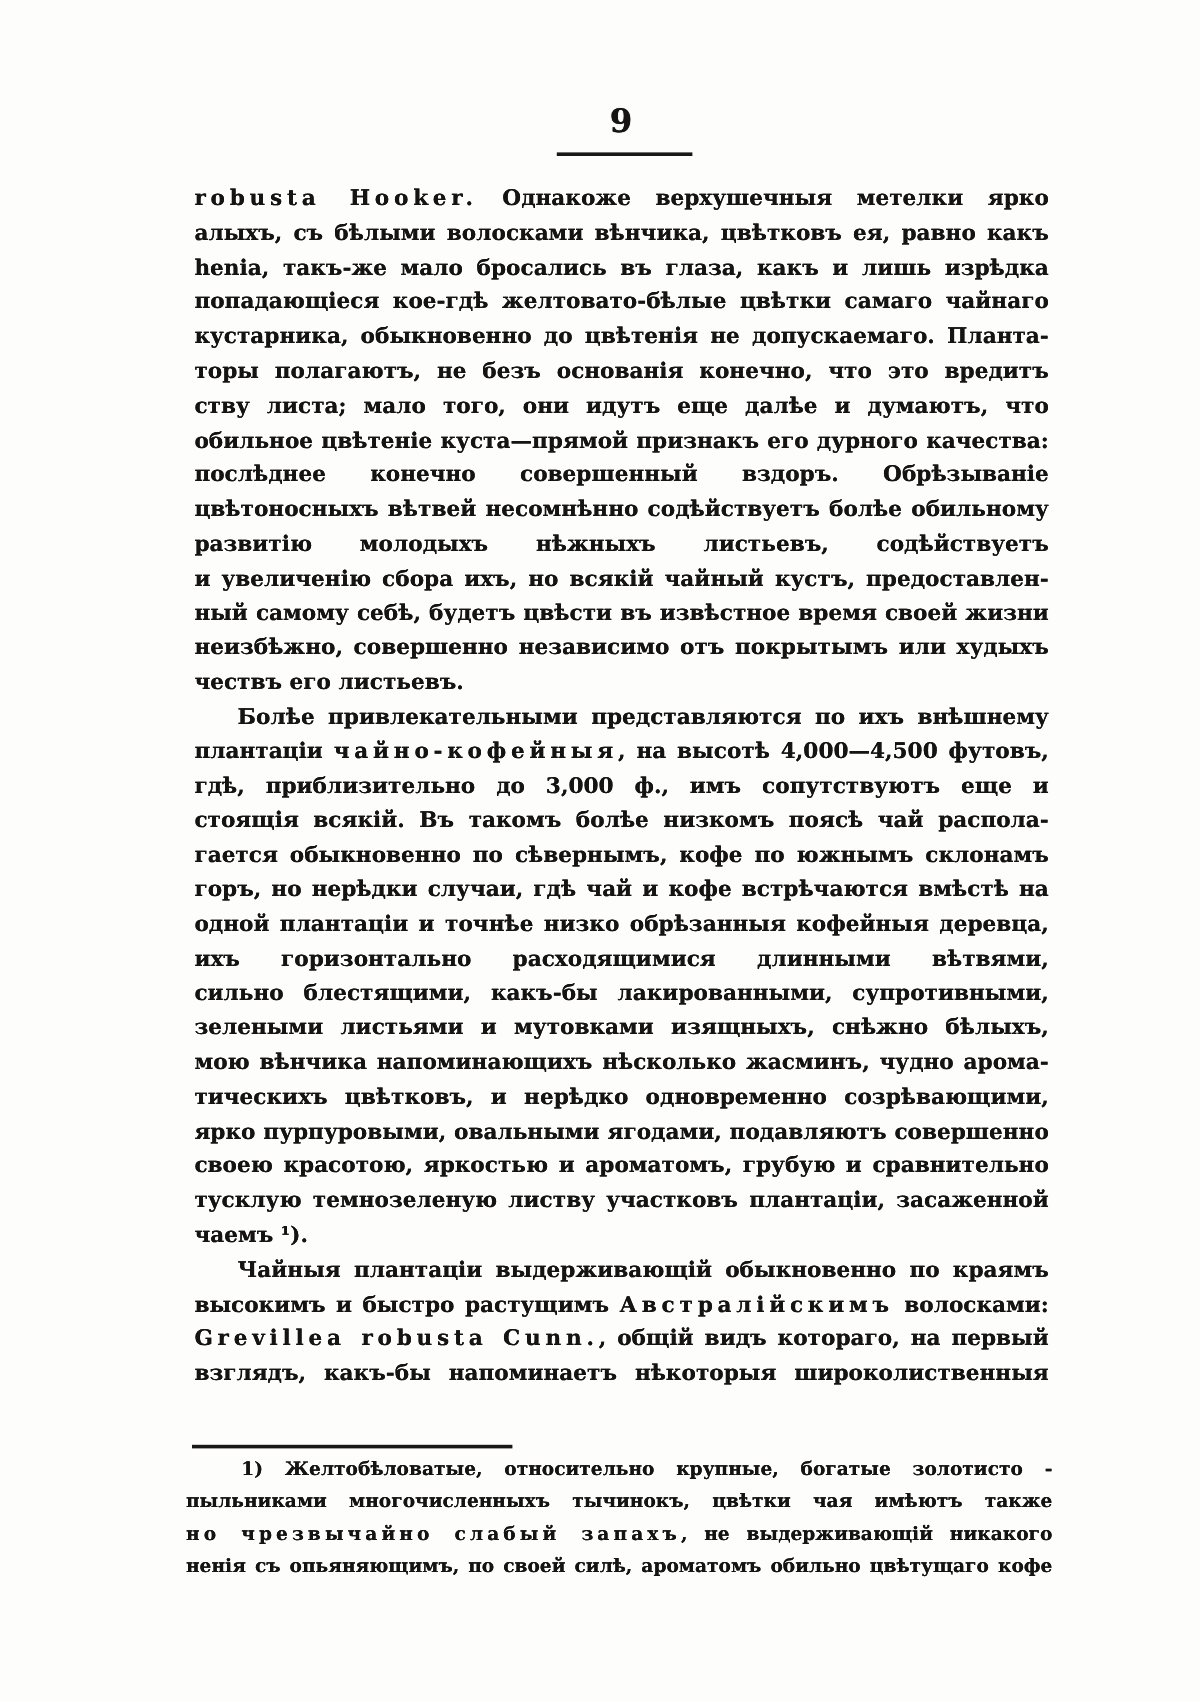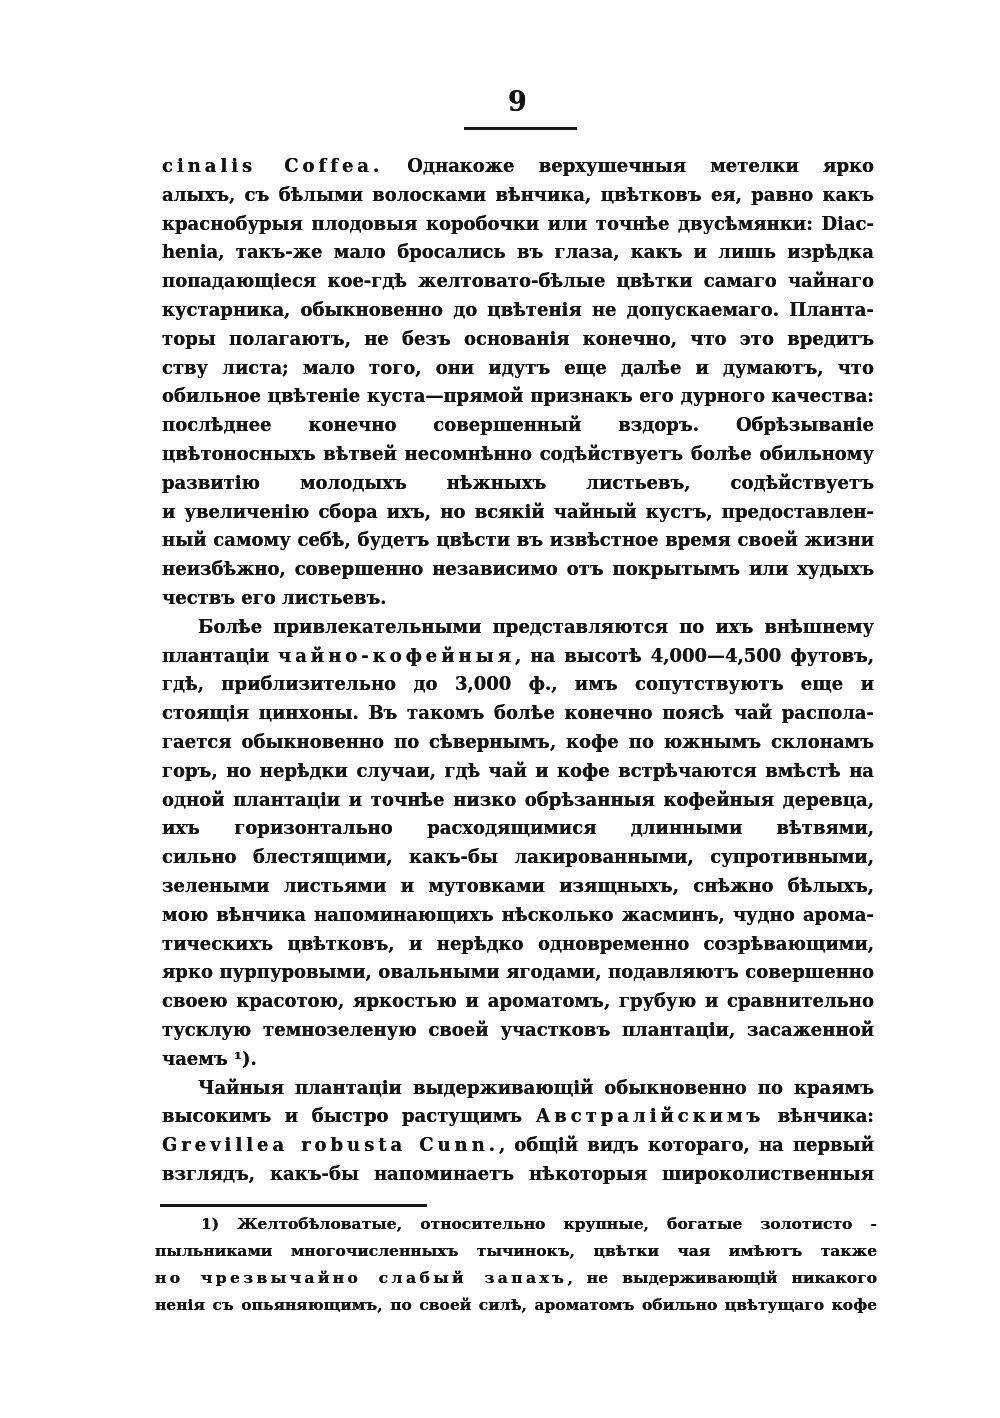--- a/index.html
+++ b/index.html
@@ -71,54 +71,53 @@
 </head>
 <body>
 
 <div class="page">
 
   <div class="pageno">9</div>
 
   <div class="pagerule"></div>
 
   <div class="textblock maintext" id="main-text">
-      <div class="line"><span class="sp">cinalis Coffea.</span><span> Однакоже верхушечныя метелки ярко</span></div>
+      <div class="line"><span class="sp">robusta Hooker.</span><span> Однакоже верхушечныя метелки ярко</span></div>
       <div class="line"><span>алыхъ, съ бѣлыми волосками вѣнчика, цвѣтковъ ея, равно какъ</span></div>
-      <div class="line"><span>краснобурыя плодовыя коробочки или точнѣе двусѣмянки: Diac-</span></div>
       <div class="line"><span>henia, такъ-же мало бросались въ глаза, какъ и лишь изрѣдка</span></div>
       <div class="line"><span>попадающіеся кое-гдѣ желтовато-бѣлые цвѣтки самаго чайнаго</span></div>
       <div class="line"><span>кустарника, обыкновенно до цвѣтенія не допускаемаго. Планта-</span></div>
       <div class="line"><span>торы полагаютъ, не безъ основанія конечно, что это вредитъ каче-</span></div>
       <div class="line"><span>ству листа; мало того, они идутъ еще далѣе и думаютъ, что</span></div>
       <div class="line"><span>обильное цвѣтеніе куста—прямой признакъ его дурного качества:</span></div>
       <div class="line"><span>послѣднее конечно совершенный вздоръ. Обрѣзываніе верхушекъ</span></div>
       <div class="line"><span>цвѣтоносныхъ вѣтвей несомнѣнно содѣйствуетъ болѣе обильному</span></div>
       <div class="line"><span>развитію молодыхъ нѣжныхъ листьевъ, содѣйствуетъ слѣдовательно</span></div>
       <div class="line"><span>и увеличенію сбора ихъ, но всякій чайный кустъ, предоставлен-</span></div>
       <div class="line"><span>ный самому себѣ, будетъ цвѣсти въ извѣстное время своей жизни</span></div>
       <div class="line"><span>неизбѣжно, совершенно независимо отъ покрытымъ или худыхъ ка-</span></div>
       <div class="line end"><span>чествъ его листьевъ.</span></div>
       <div class="line ind"><span>Болѣе привлекательными представляются по ихъ внѣшнему виду</span></div>
       <div class="line"><span>плантаціи </span><span class="sp">чайно-кофейныя</span><span>, на высотѣ 4,000—4,500 футовъ,</span></div>
       <div class="line"><span>гдѣ, приблизительно до 3,000 ф., имъ сопутствуютъ еще и одиночно</span></div>
-      <div class="line"><span>стоящія цинхоны. Въ такомъ болѣе конечно поясѣ чай распола-</span></div>
+      <div class="line"><span>стоящія всякій. Въ такомъ болѣе низкомъ поясѣ чай распола-</span></div>
       <div class="line"><span>гается обыкновенно по сѣвернымъ, кофе по южнымъ склонамъ</span></div>
       <div class="line"><span>горъ, но нерѣдки случаи, гдѣ чай и кофе встрѣчаются вмѣстѣ на</span></div>
       <div class="line"><span>одной плантаціи и точнѣе низко обрѣзанныя кофейныя деревца, съ</span></div>
       <div class="line"><span>ихъ горизонтально расходящимися длинными вѣтвями, покрытымъ</span></div>
       <div class="line"><span>сильно блестящими, какъ-бы лакированными, супротивными, ярко</span></div>
       <div class="line"><span>зелеными листьями и мутовками изящныхъ, снѣжно бѣлыхъ, фор-</span></div>
       <div class="line"><span>мою вѣнчика напоминающихъ нѣсколько жасминъ, чудно арома-</span></div>
       <div class="line"><span>тическихъ цвѣтковъ, и нерѣдко одновременно созрѣвающими,</span></div>
       <div class="line"><span>ярко пурпуровыми, овальными ягодами, подавляютъ совершенно</span></div>
       <div class="line"><span>своею красотою, яркостью и ароматомъ, грубую и сравнительно</span></div>
-      <div class="line"><span>тусклую темнозеленую своей участковъ плантаціи, засаженной</span></div>
+      <div class="line"><span>тусклую темнозеленую листву участковъ плантаціи, засаженной</span></div>
       <div class="line end"><span>чаемъ ¹).</span></div>
       <div class="line ind"><span>Чайныя плантаціи выдерживающій обыкновенно по краямъ ихъ</span></div>
-      <div class="line"><span>высокимъ и быстро растущимъ </span><span class="sp">Австралійскимъ</span><span> вѣнчика:</span></div>
+      <div class="line"><span>высокимъ и быстро растущимъ </span><span class="sp">Австралійскимъ</span><span> волосками:</span></div>
       <div class="line"><span class="sp">Grevillea robusta Cunn.</span><span>, общій видъ котораго, на первый</span></div>
       <div class="line"><span>взглядъ, какъ-бы напоминаетъ нѣкоторыя широколиственныя хвой-</span></div>
     </div>
 
   <div class="footrule"></div>
 
   <div class="textblock foottext" id="footnote-text">
       <div class="line ind"><span>1) Желтобѣловатые, относительно крупные, богатые золотисто - желтыми</span></div>
       <div class="line"><span>пыльниками многочисленныхъ тычинокъ, цвѣтки чая имѣютъ также пріятный,</span></div>
       <div class="line"><span class="sp">но чрезвычайно слабый запахъ</span><span>, не выдерживающій никакого срав-</span></div>

